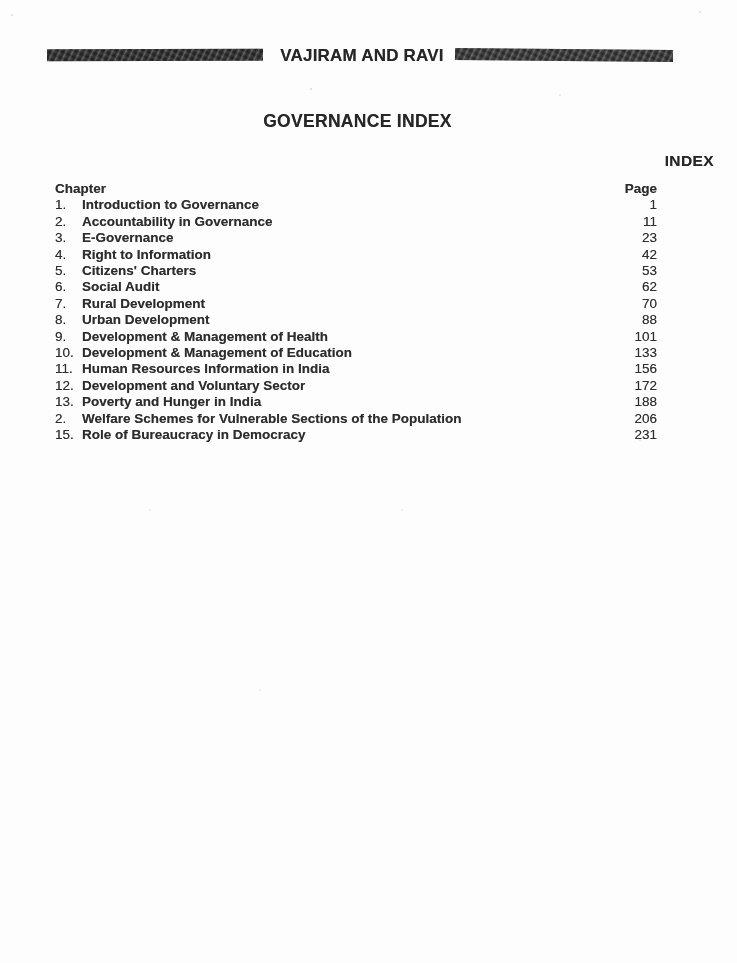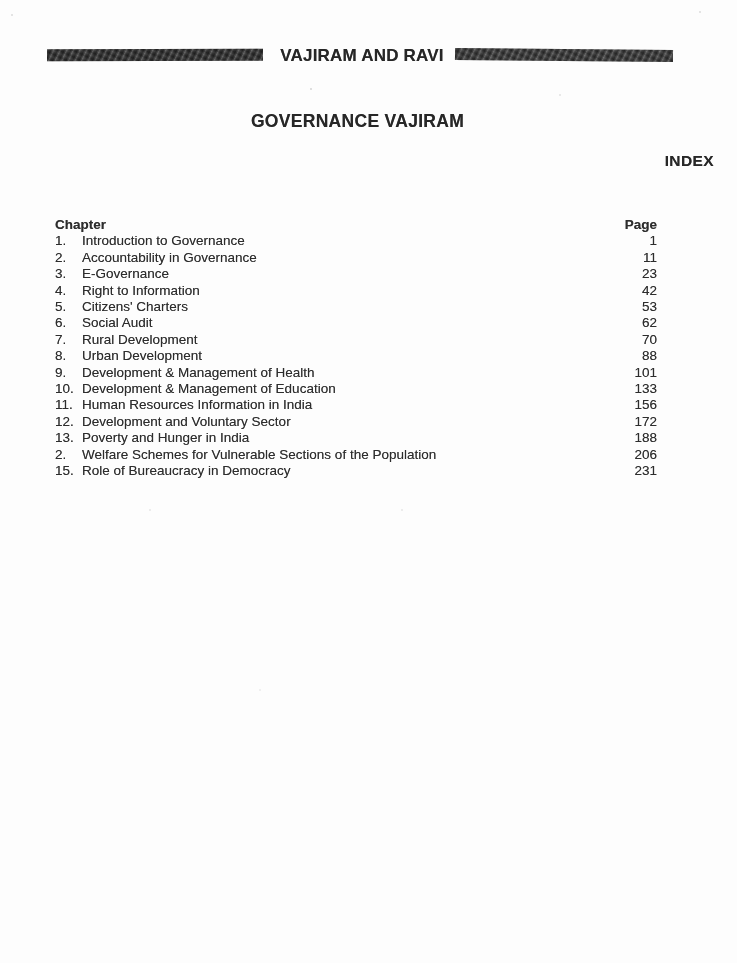--- a/index.html
+++ b/index.html
@@ -102,55 +102,55 @@
   
   .toc {
     position: absolute;
     top: 181px;
     left: 55px;
     right: 80px;
     font-size: 13.5px;
     line-height: 16.4px;
     color: #2d2d2d;
     text-shadow: 0 0 0.35px rgba(45,45,45,0.55);
-    margin-top: 36px;
   }
   .toc-head {
     display: flex;
     justify-content: space-between;
     font-weight: bold;
   }
   .toc-row {
     display: flex;
     align-items: baseline;
   }
   .toc-row .num {
     flex: 0 0 27px;
   }
   .toc-row .title {
     flex: 1 1 auto;
     white-space: nowrap;
+    font-weight: bold;
   }
   .toc-row .pg {
     flex: 0 0 auto;
     text-align: right;
   }
 </style>
 </head>
 <body>
 
 <div class="page">
 
   <div class="letterhead">
     <div class="rule rule-left"></div>
     <div class="org-name">VAJIRAM AND RAVI</div>
     <div class="rule rule-right"></div>
   </div>
 
-  <h1 class="doc-title">GOVERNANCE VAJIRAM</h1>
+  <h1 class="doc-title">GOVERNANCE INDEX</h1>
 
   <h2 class="index-heading">INDEX</h2>
 
   <div class="toc">
     <div class="toc-head">
       <span>Chapter</span>
       <span>Page</span>
     </div>
     <div id="toc-rows">
         <div class="toc-row">

